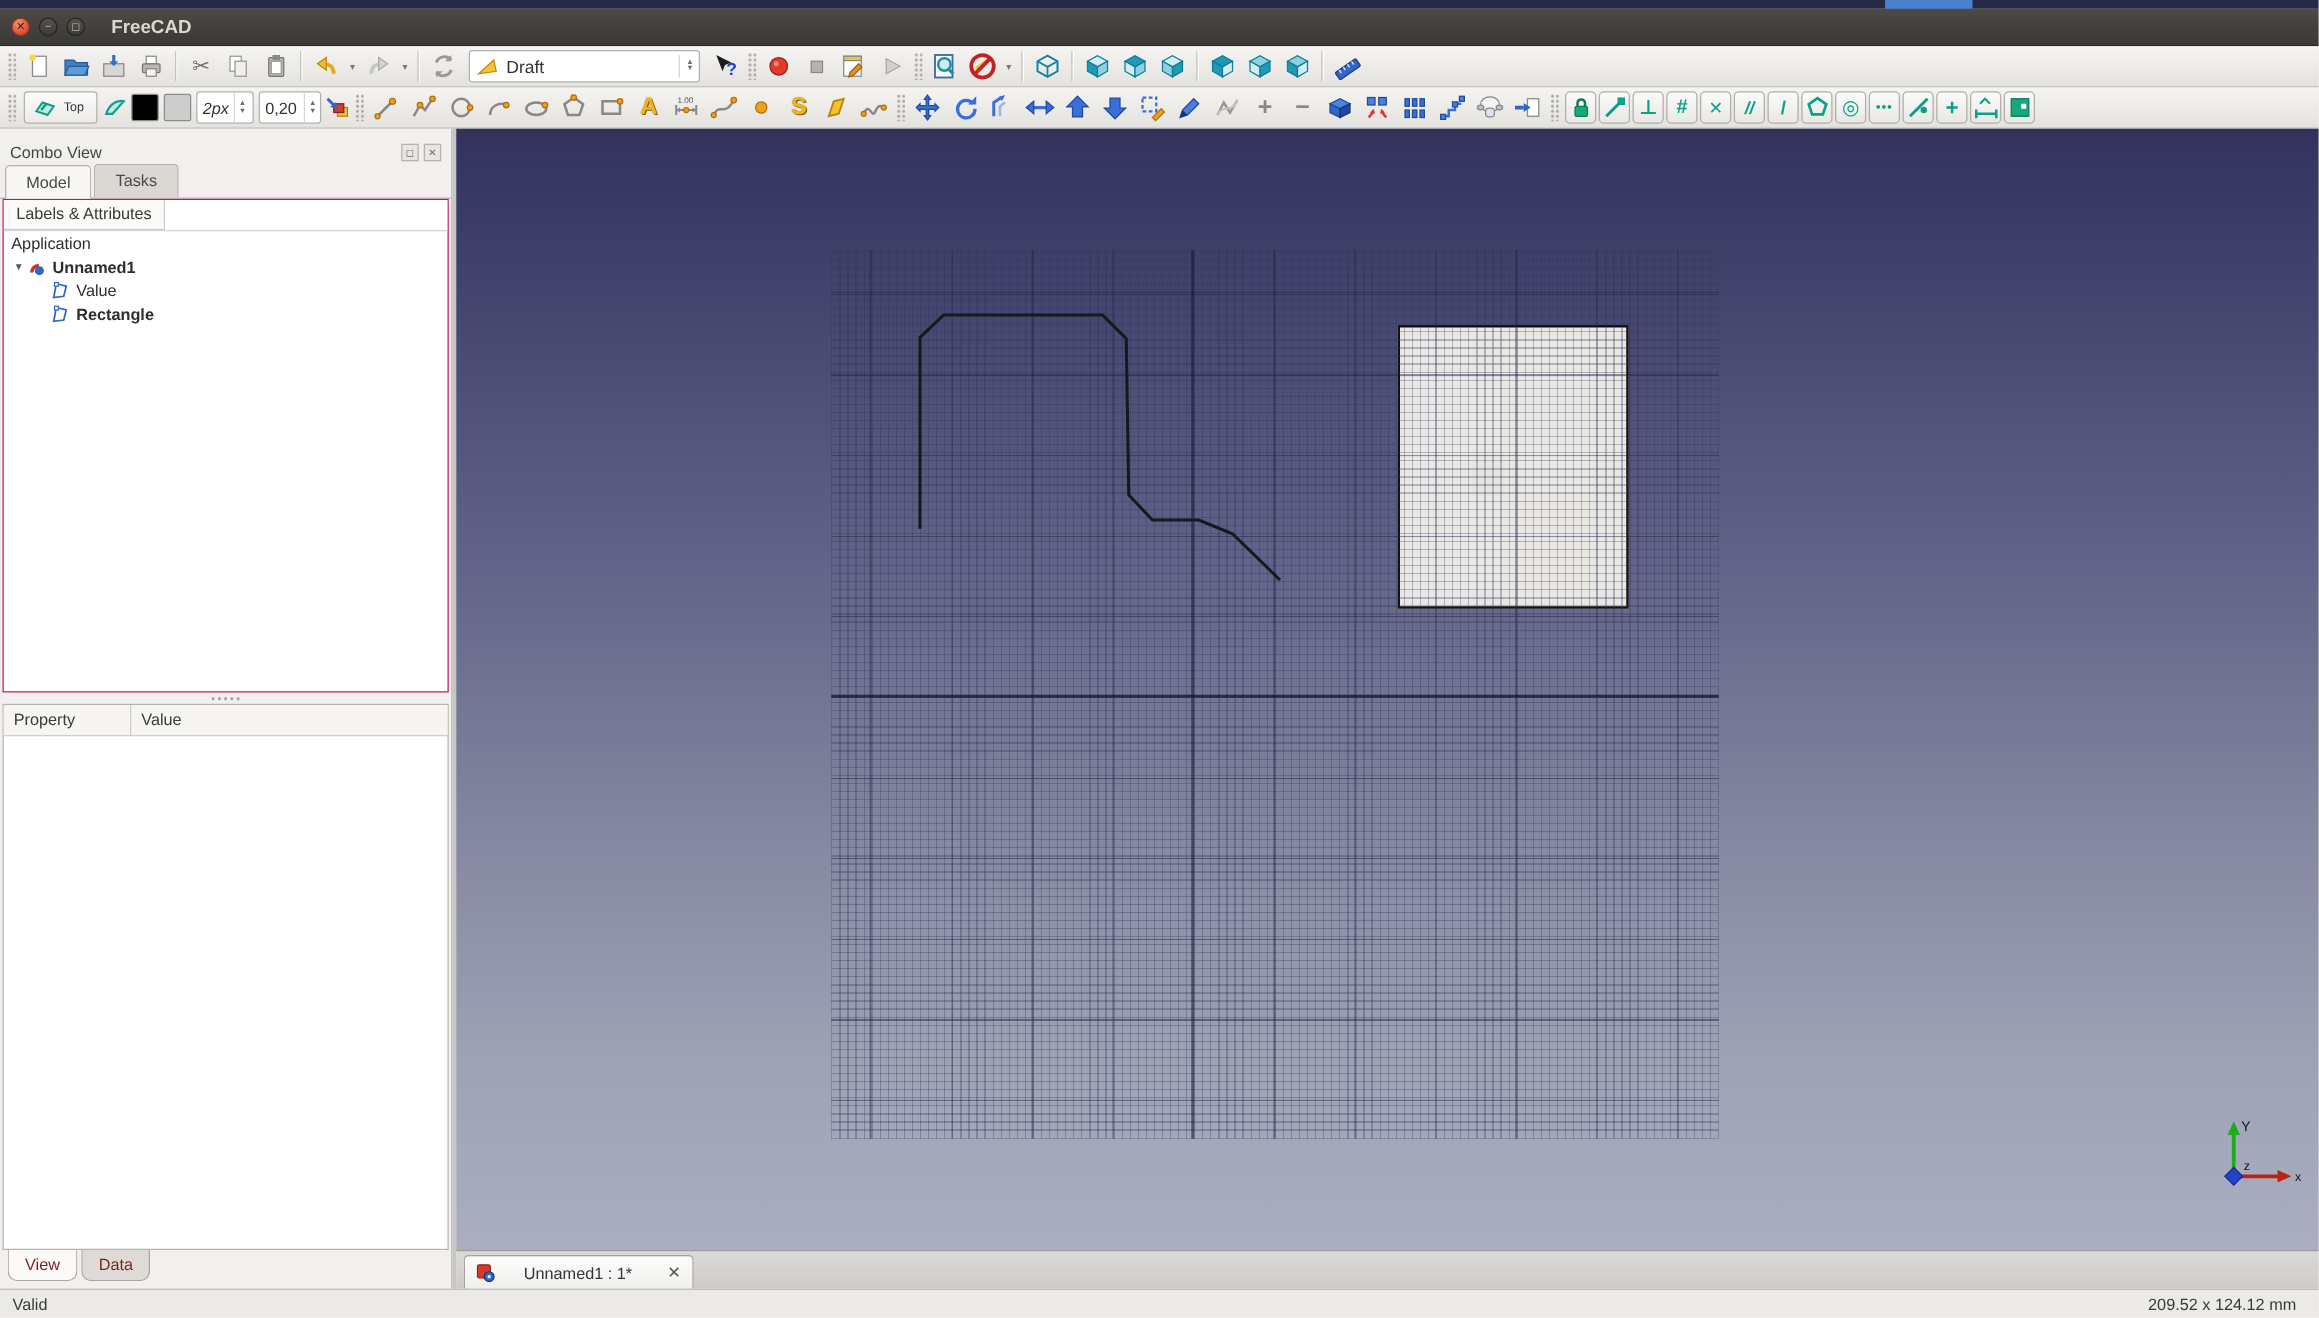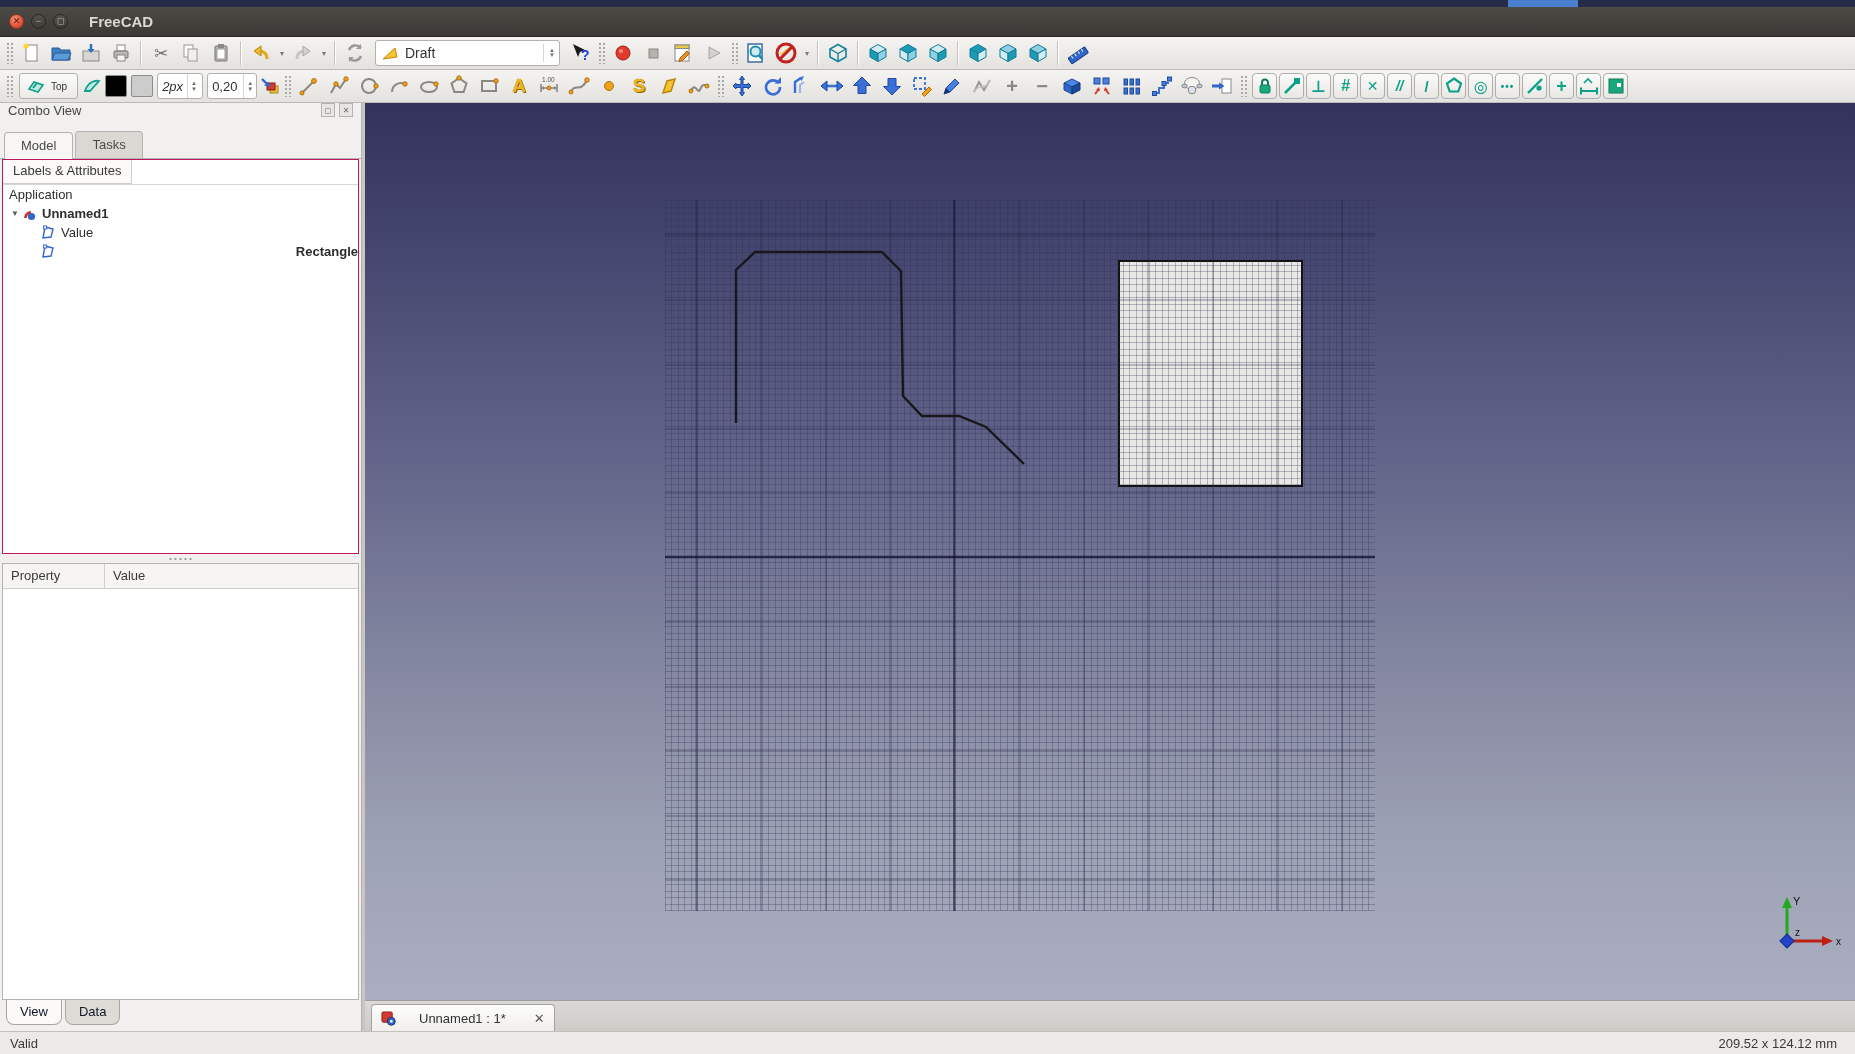--- a/index.html
+++ b/index.html
@@ -32,41 +32,41 @@
   .spin .val { padding:0 4px; font-size:13px; color:#333; }
   .spin .arrows { display:flex; flex-direction:column; font-size:6px; line-height:6px; color:#6f6d69; border-left:1px solid #d8d6d2; padding:0 3px; height:100%; justify-content:center; }
   .swatch { width:22px; height:22px; border:1px solid #8f8d89; border-radius:2px; margin:0 2px; flex:0 0 auto; }
   .topbtn { height:26px; border:1px solid #b3b1ad; border-radius:3px; background:linear-gradient(#fcfcfb,#eceae7); display:flex; align-items:center; padding:0 10px 0 6px; margin:0 3px; }
   .topbtn span { margin-left:5px; font-size:10px; color:#333; }
   .snapbtn { width:25px; height:26px; margin-left:2px; border:1px solid #b0aeaa; border-radius:4px; background:linear-gradient(#fbfbfa,#e9e7e4); display:flex; align-items:center; justify-content:center; color:#0aa186; font-weight:bold; font-size:13px; flex:0 0 auto; }
 
   
   .main { flex:1 1 auto; display:flex; min-height:0; }
   .sidebar { flex:0 0 362px; display:flex; flex-direction:column; background:#f1f0ee; border-right:1px solid #b5b3af; min-height:0; }
-  .combo-title { flex:0 0 26px; display:flex; align-items:flex-start; padding:0 8px; color:#454543; }
+  .combo-title { flex:0 0 26px; display:flex; align-items:flex-end; padding:0 8px; color:#454543; }
   .combo-title .t { flex:1; }
   .mini-btn { width:14px; height:14px; border:1px solid #b5b3af; background:#e8e6e3; color:#6f6d69; font-size:8px; display:flex; align-items:center; justify-content:center; margin-left:4px; }
   .panel-tabs { flex:0 0 30px; display:flex; align-items:flex-end; padding:0 4px; border-bottom:1px solid #b5b3af; }
   .ptab { padding:5px 16px 6px; border:1px solid #b5b3af; border-bottom:none; border-radius:4px 4px 0 0; margin-right:2px; background:#dbd8d4; color:#4a4a48; }
   .ptab.active { background:#f7f6f4; position:relative; top:1px; }
   .tree-area { flex:0 0 395px; background:#fff; border:1px solid #be185d; margin:0 2px; overflow:hidden; }
   .tree-head { height:25px; border-bottom:1px solid #d8d6d2; display:flex; background:#fff; }
   .tree-head-btn { padding:3px 10px; background:#fbfaf8; border-right:1px solid #cfcdc9; border-bottom:1px solid #cfcdc9; color:#3a3a38; }
   .trow { height:19px; display:flex; align-items:center; font-size:13px; color:#2d2d2b; }
   .trow .exp { width:12px; font-size:8px; color:#5a5a58; text-align:center; margin-left:6px; }
   .trow .ticon { width:16px; height:16px; margin-right:5px; flex:0 0 auto; }
   .trow.bold { font-weight:bold; }
   .splitter { flex:0 0 9px; display:flex; align-items:center; justify-content:center; }
   .splitter .dots { width:26px; height:4px; background-image:radial-gradient(circle,#9a9894 1px,transparent 1.2px); background-size:5px 4px; }
   .prop-area { flex:1 1 auto; background:#fff; border:1px solid #b5b3af; margin:0 2px; display:flex; flex-direction:column; min-height:0; }
   .prop-head { flex:0 0 25px; display:flex; border-bottom:1px solid #d0cecb; background:#f6f5f3; }
   .prop-head .c1 { flex:0 0 102px; padding:4px 8px; border-right:1px solid #d0cecb; color:#3a3a38; }
   .prop-head .c2 { flex:1; padding:4px 8px; color:#3a3a38; }
   .bottom-tabs { flex:0 0 31px; display:flex; align-items:flex-start; padding:0 6px; }
-  .btab { padding:4px 13px 5px; border:1px solid #a8a6a2; border-top:none; border-radius:0 0 8px 8px; background:#dedbd6; color:#0f172a; margin-right:3px; }
+  .btab { padding:4px 13px 5px; border:1px solid #a8a6a2; border-top:none; border-radius:0 0 8px 8px; background:#dedbd6; color:#7f1d1d; margin-right:3px; }
   .btab.active { background:#fbfaf9; }
 
   
   .workspace { flex:1 1 auto; display:flex; flex-direction:column; min-width:0; border-left:3px solid #c8c6c2; }
   .viewport { flex:1 1 auto; position:relative; overflow:hidden;
     background:linear-gradient(180deg,#32325d 0%,#45466f 16%,#63658a 40%,#83869f 62%,#9da1b4 82%,#aaaec0 100%); }
   .gridbox { position:absolute; left:300px; top:97px; width:710px; height:711px; }
   .rectface { position:absolute; left:453px; top:60px; width:185px; height:227px; background:#eae8e4; border:2.5px solid #121212; z-index:1; }
   .gridlines { position:absolute; inset:0; z-index:2; pointer-events:none;
     background-image:
@@ -630,21 +630,21 @@
             </svg>
           <span>Unnamed1</span>
         </div>
         <div class="trow" style="padding-left:37px;">
           <svg class="ticon" viewBox="0 0 16 16">
               <path d="M5 2l8 2-2 8-8 1z" fill="none" stroke="#2f66c8" stroke-width="1.4"></path>
               <rect x="3.6" y="1" width="3" height="3" fill="#fff" stroke="#2f66c8"></rect>
             </svg>
           <span>Value</span>
         </div>
-        <div class="trow bold" style="padding-left:37px;justify-content:space-between;">
+        <div class="trow bold" style="padding-left:37px;">
           <svg class="ticon" viewBox="0 0 16 16">
               <path d="M5 2l8 2-2 8-8 1z" fill="none" stroke="#2f66c8" stroke-width="1.4"></path>
               <rect x="3.6" y="1" width="3" height="3" fill="#fff" stroke="#2f66c8"></rect>
             </svg>
           <span>Rectangle</span>
         </div>
       </div>
       <div class="splitter">
           <div class="dots"></div>
         </div>

